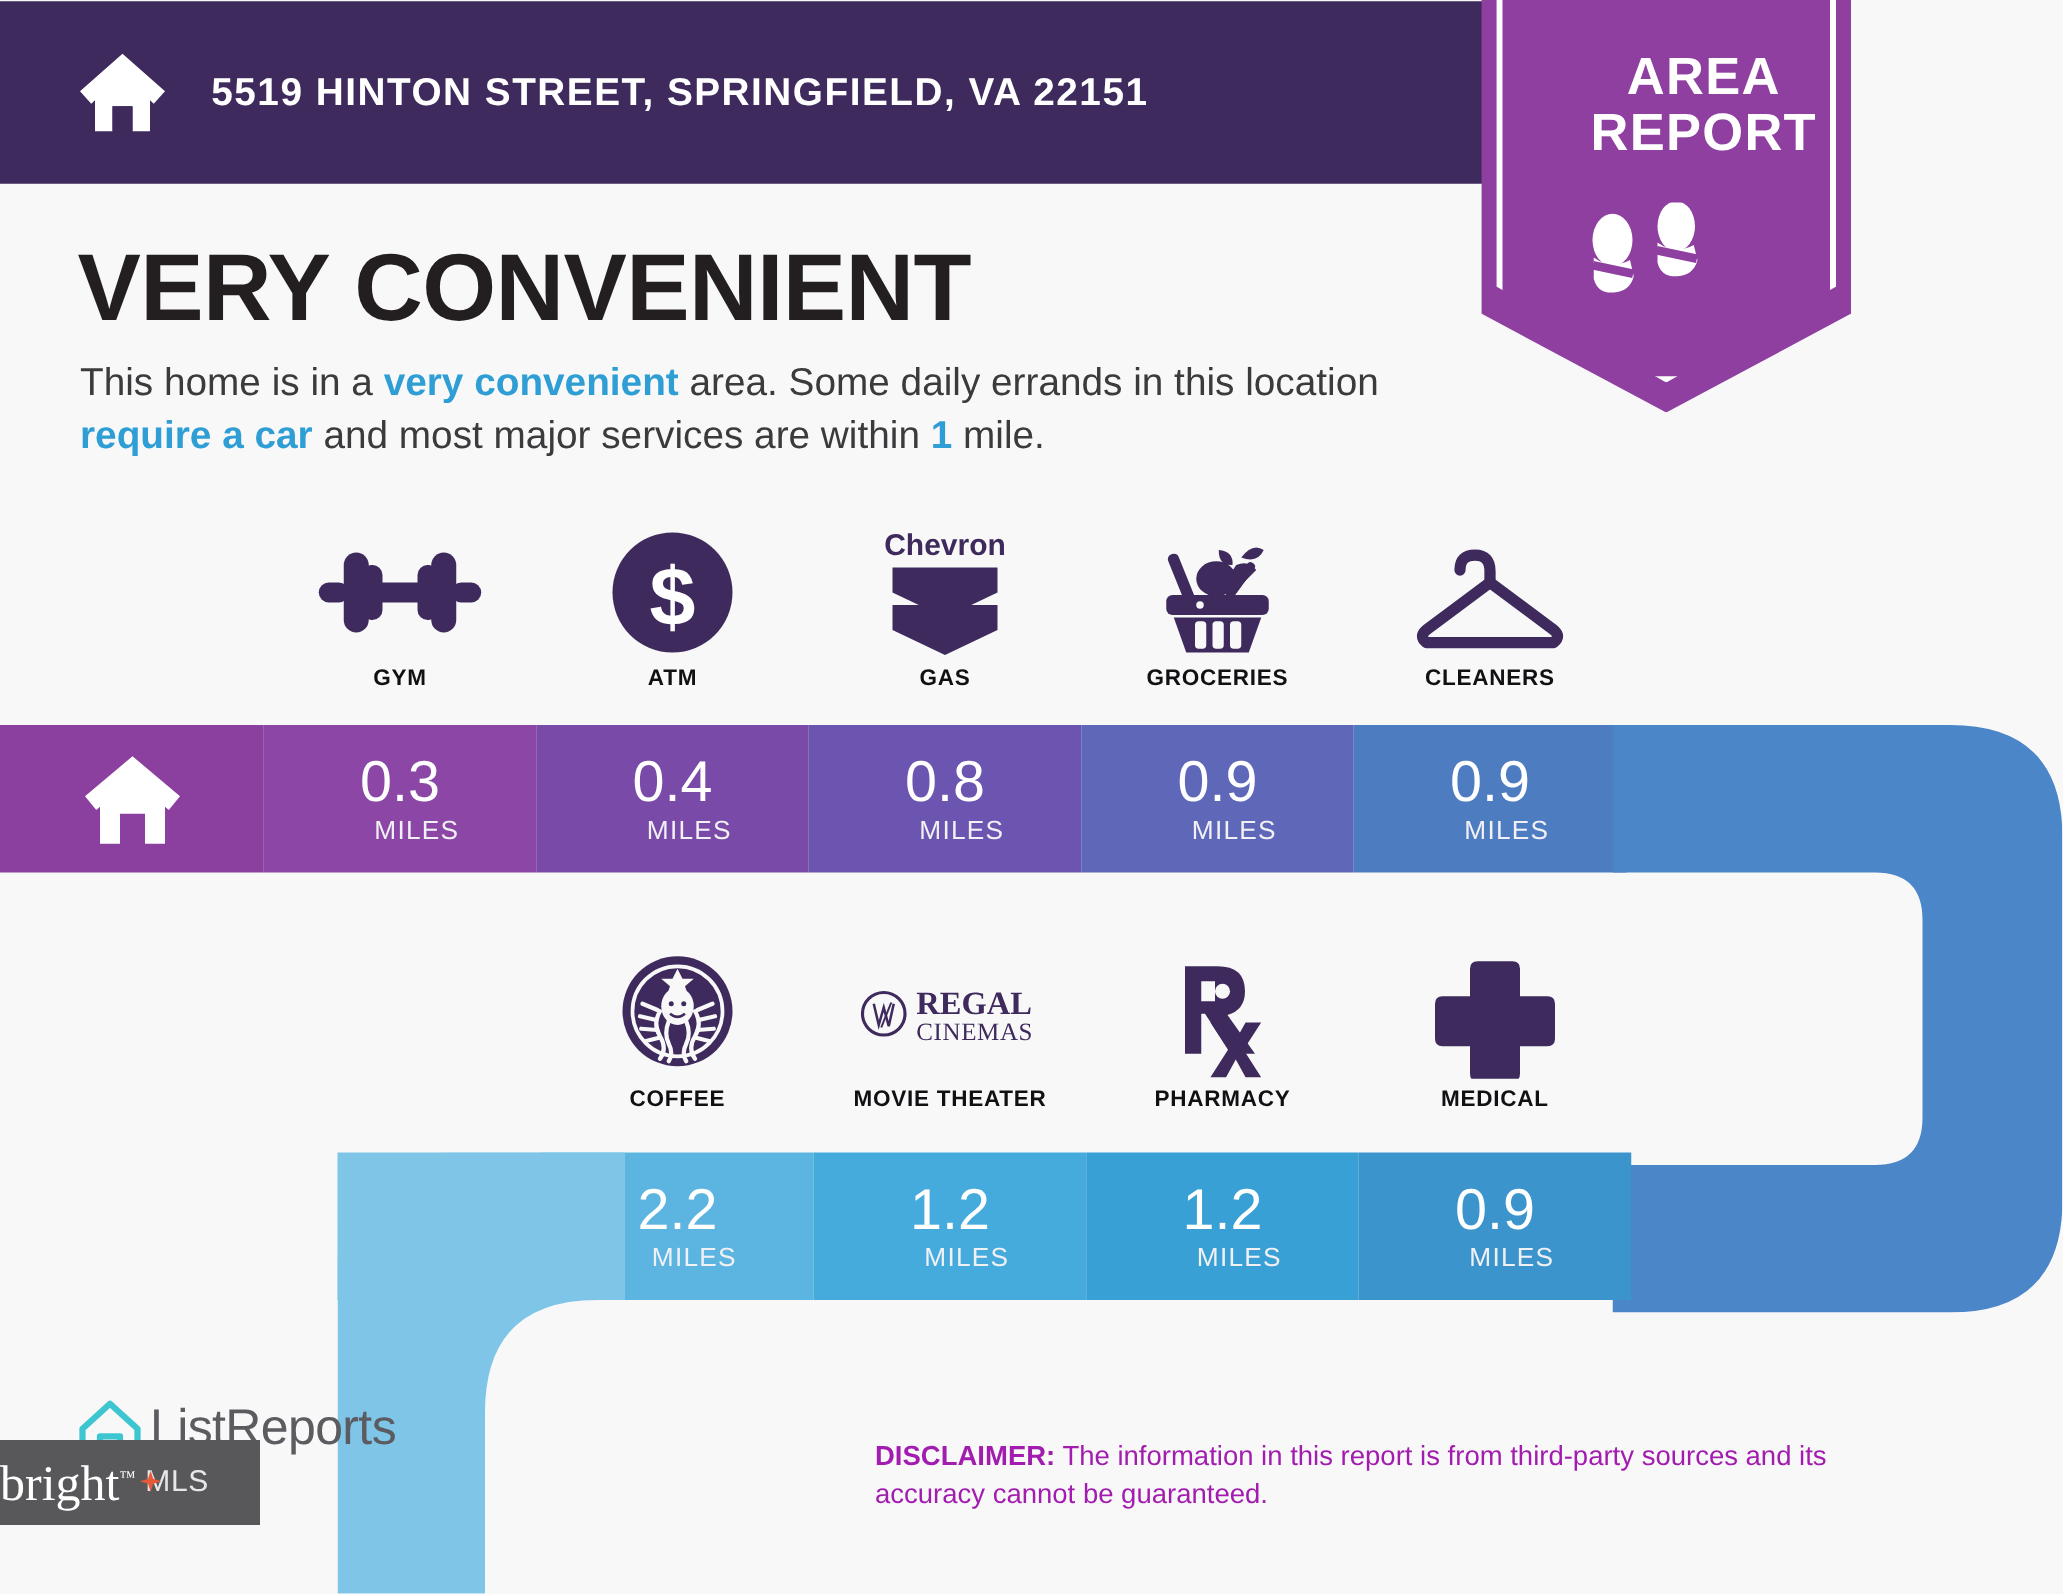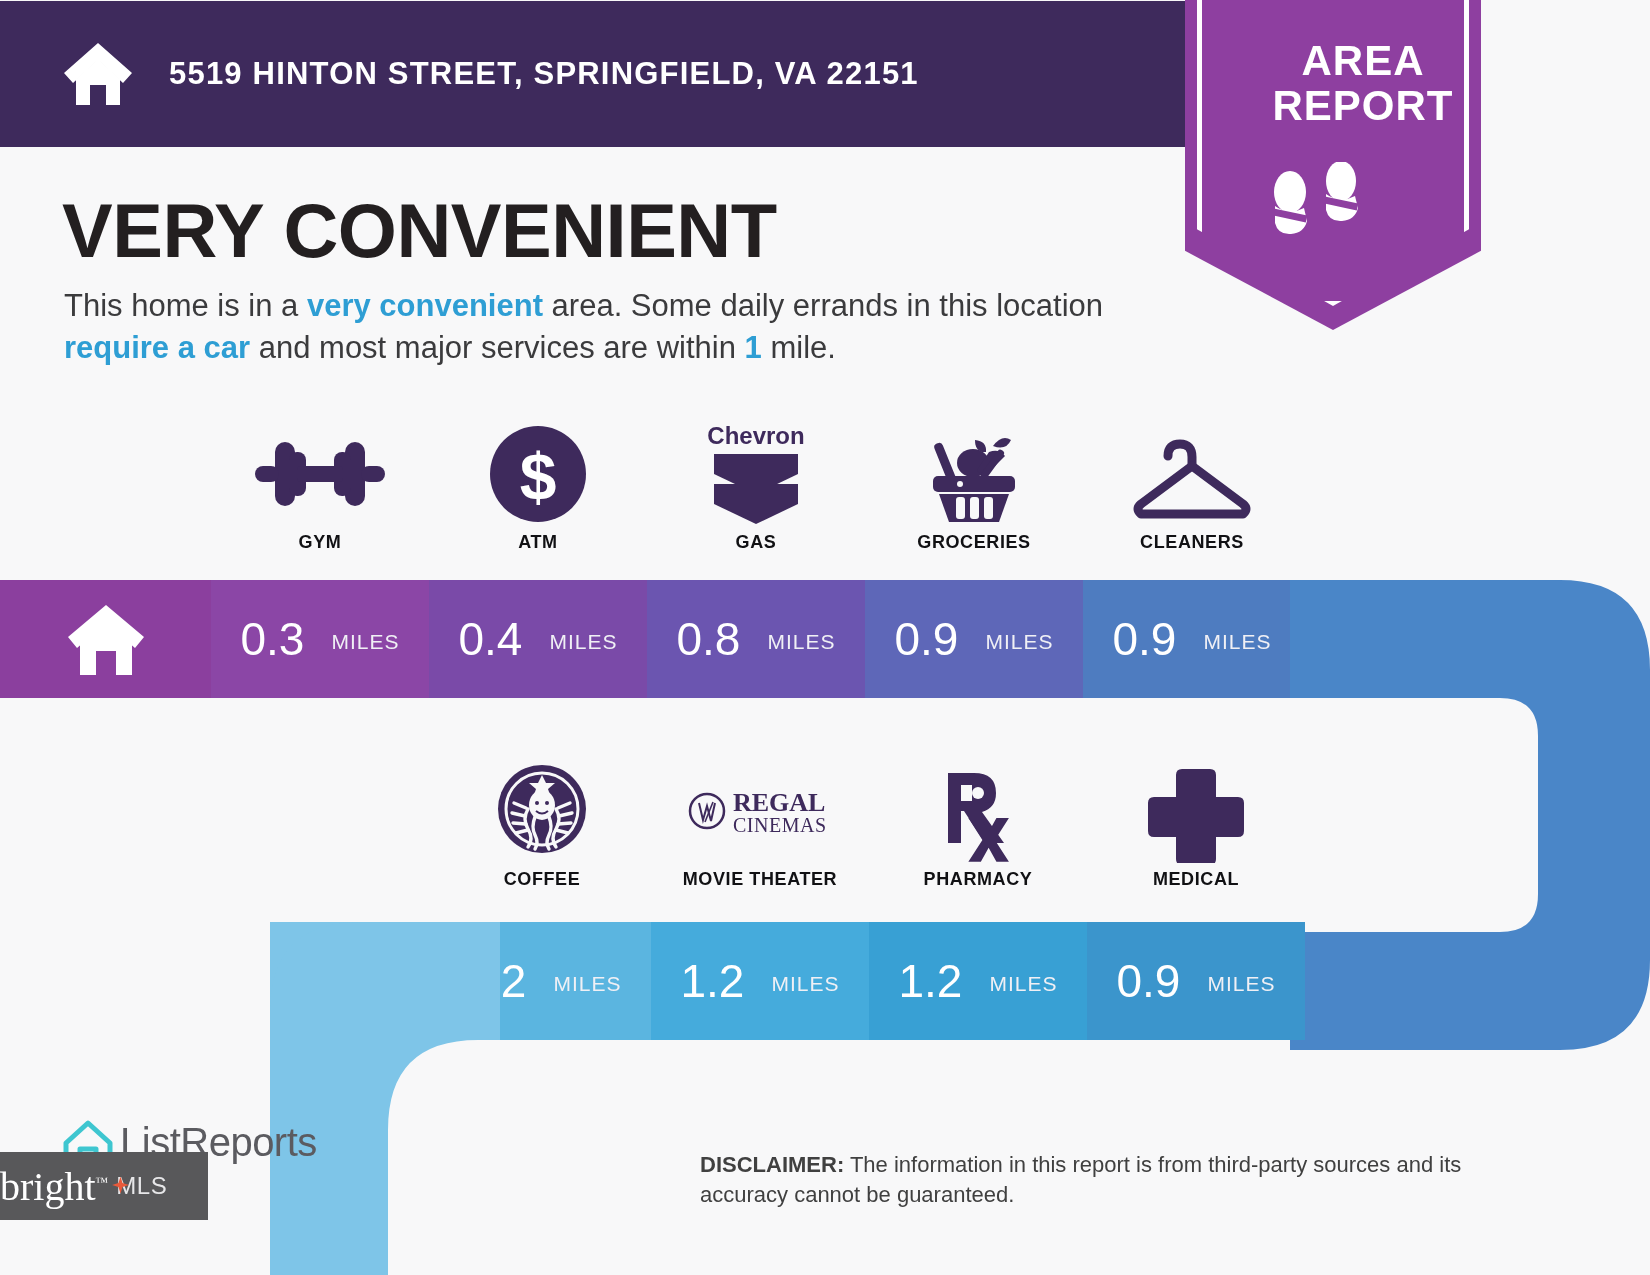--- a/index.html
+++ b/index.html
@@ -119,21 +119,21 @@
 
   
   .bar {
     position: absolute;
     display: flex;
     height: 118px;
   }
   .bar-cell {
     width: 218px;
     display: flex;
-    flex-direction: row;
+    flex-direction: column;
     align-items: center;
     justify-content: center;
     color: #ffffff;
   }
   .bar-val {
     font-size: 46px;
     font-weight: 400;
     line-height: 1;
   }
   .bar-unit {
@@ -204,21 +204,21 @@
     background: #e8593a;
     -webkit-clip-path: polygon(50% 0, 62% 38%, 100% 50%, 62% 62%, 50% 100%, 38% 62%, 0 50%, 38% 38%);
     clip-path: polygon(50% 0, 62% 38%, 100% 50%, 62% 62%, 50% 100%, 38% 62%, 0 50%, 38% 38%);
   }
   .disclaimer {
     position: absolute;
     left: 700px; top: 1150px;
     width: 830px;
     font-size: 22px;
     line-height: 1.38;
-    color: #404040;
+    color: #a21caf;
   }
   .disclaimer b { font-weight: 700; }
 </style>
 </head>
 <body>
 
 <div class="header">
   <svg class="header-home-icon" viewBox="0 0 72 66">
     <path d="M36 2 L70 32 L61 42 L36 19 L11 42 L2 32 Z" fill="#ffffff"></path>
     <path d="M14 38 L36 18 L58 38 L58 64 L44 64 L44 44 L28 44 L28 64 L14 64 Z" fill="#ffffff"></path>

